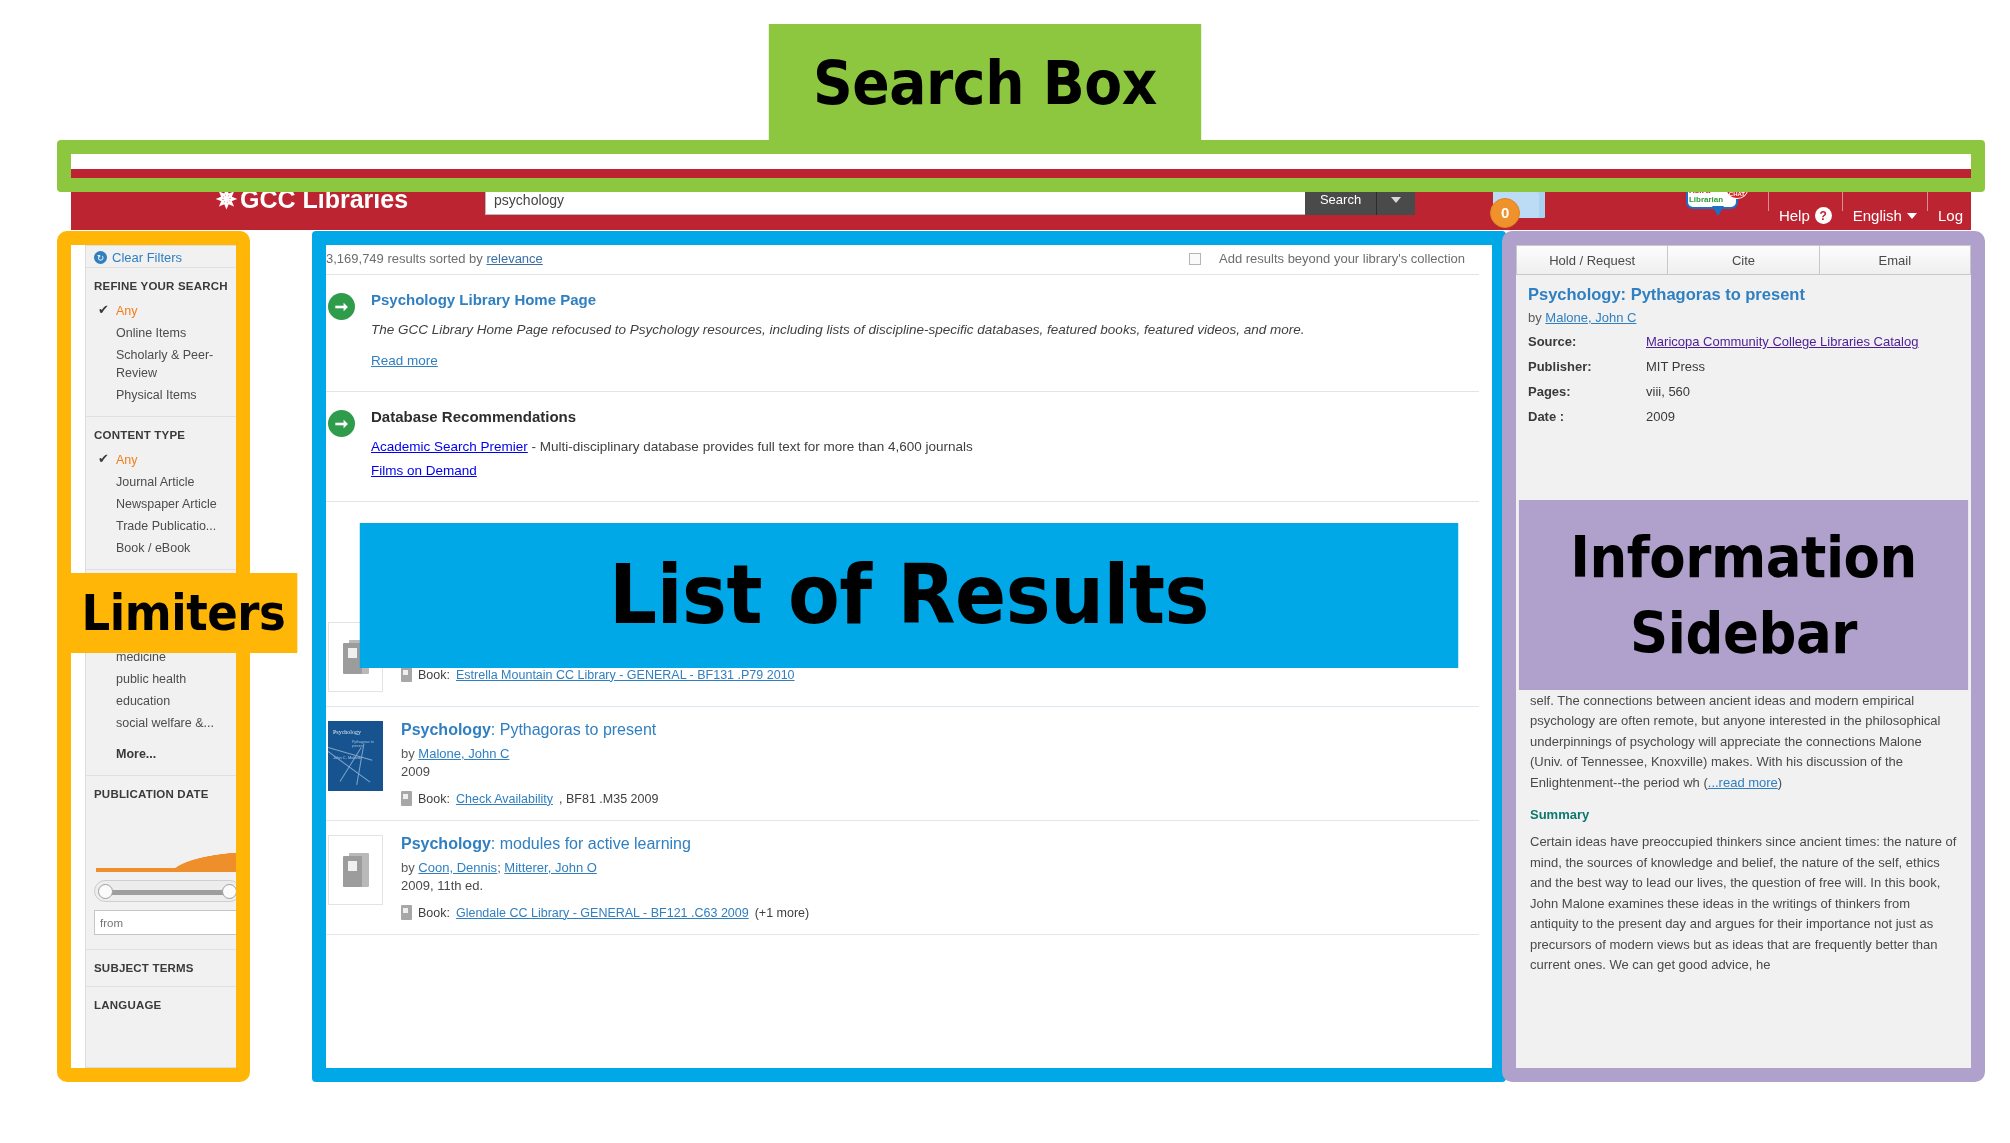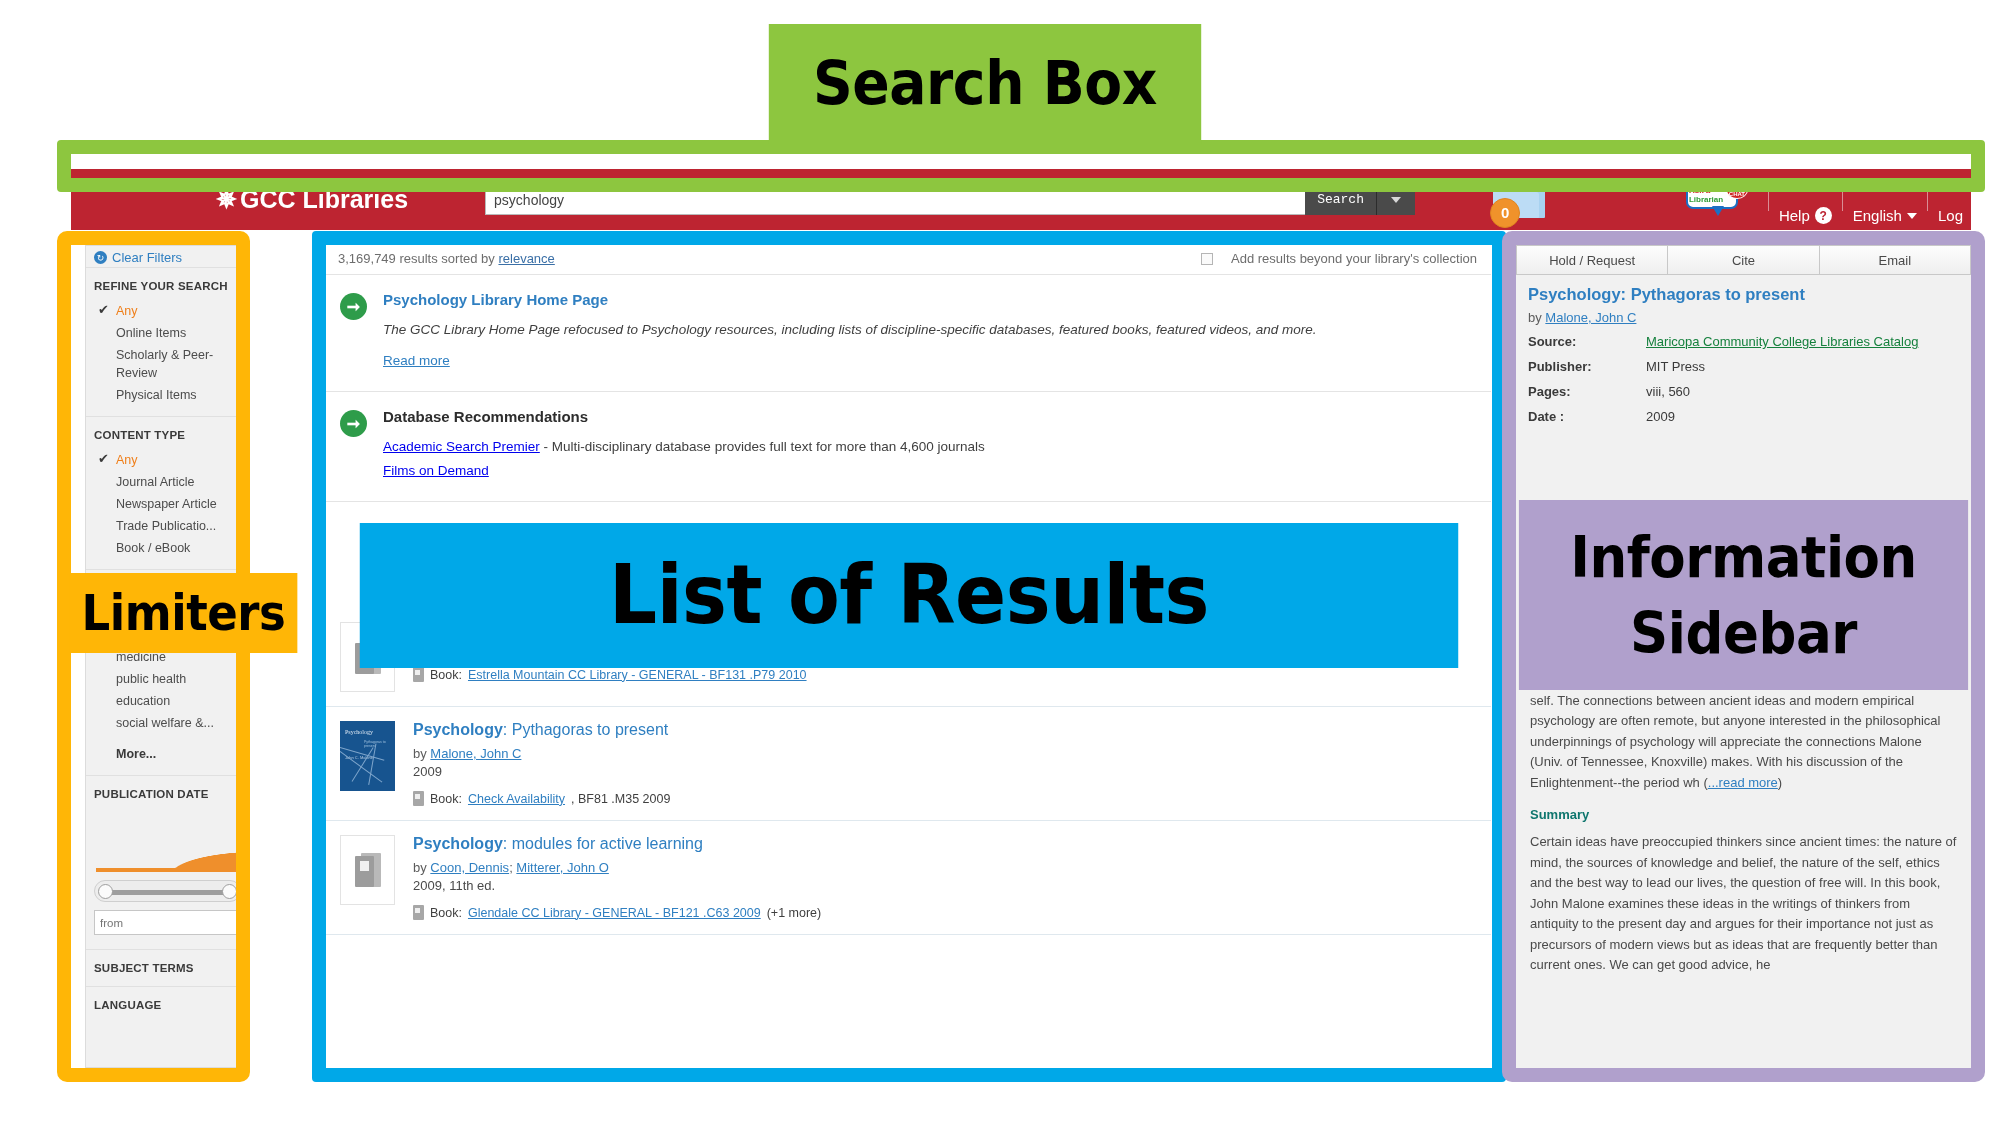--- a/index.html
+++ b/index.html
@@ -100,21 +100,21 @@
     width:820px; height:30px;
     border:1px solid #b9b9b9; border-right:none;
     font-size:14px; color:#444; padding:0 8px;
     font-family:"Liberation Sans", sans-serif;
     background:#fff; outline:none;
   }
   #search-button {
     width:72px; height:30px; background:#4a4a4a;
     color:#fff; font-size:13px; border:none;
     border-right:1px solid #2c2c2c;
-    cursor:pointer; font-family:Liberation Mono, monospace;
+    cursor:pointer; font-family:Liberation Sans, sans-serif;
   }
   #search-dropdown {
     width:38px; height:30px; background:#4a4a4a;
     display:flex; align-items:center; justify-content:center;
     cursor:pointer;
   }
   #search-dropdown .caret {
     width:0;height:0;border-left:5px solid transparent;
     border-right:5px solid transparent;border-top:6px solid #d8d8d8;
   }
@@ -249,21 +249,21 @@
     color:#777; padding-left:5px; background:transparent;
     font-family:"Liberation Sans", sans-serif;
   }
   .facet-collapsed {
     border-top:1px solid #e0e0e0; padding:12px 0 12px 8px;
     font-size:11.5px; font-weight:bold; color:#3a3a3a; letter-spacing:0.2px;
   }
 
   
   #results {
-    position:absolute; left:324px; top:245px; width:1167px; height:823px;
+    position:absolute; left:312px; top:245px; width:1167px; height:823px;
     background:#ffffff; overflow:hidden;
   }
   #results-topbar {
     display:flex; align-items:center; justify-content:space-between;
     padding:6px 14px 8px 14px; font-size:13px; color:#6d6d6d;
     border-bottom:1px solid #e4e4e4;
   }
   #results-topbar .sorted a { color:#3a6fa6; text-decoration:underline; }
   #results-topbar .beyond { display:flex; align-items:center; gap:18px; }
   #results-topbar .beyond .cb {
@@ -332,21 +332,21 @@
     border:1px solid #c8c8c8; font-size:13px; color:#4a4a4a;
     display:flex; align-items:center; justify-content:center; cursor:pointer;
   }
   .act-btn + .act-btn { margin-left:-1px; }
   #detail-title { font-size:16.5px; font-weight:bold; color:#2f7fc1; padding:10px 12px 6px 12px; }
   #detail-by { font-size:13px; color:#5c5c5c; padding:0 12px 9px 12px; }
   #detail-by a { color:#2f7fc1; }
   .meta-row { display:flex; padding:0 12px 10px 12px; font-size:13px; }
   .meta-k { width:118px; flex:0 0 auto; font-weight:bold; color:#3a3a3a; }
   .meta-v { flex:1; color:#3a3a3a; }
-  .meta-v a { color:#15803d; }
+  .meta-v a { color:#4c1d95; }
   #detail-body { padding:0 14px; }
   #detail-review { font-size:13px; line-height:20.5px; color:#4a4a4a; }
   #detail-review a { color:#2f7fc1; }
   #detail-summary-h { font-size:13px; font-weight:bold; color:#0f766e; margin:14px 0 10px 0; }
   #detail-summary { font-size:13px; line-height:20.5px; color:#4a4a4a; }
 </style>
 </head>
 <body>
 
 <div id="app">

